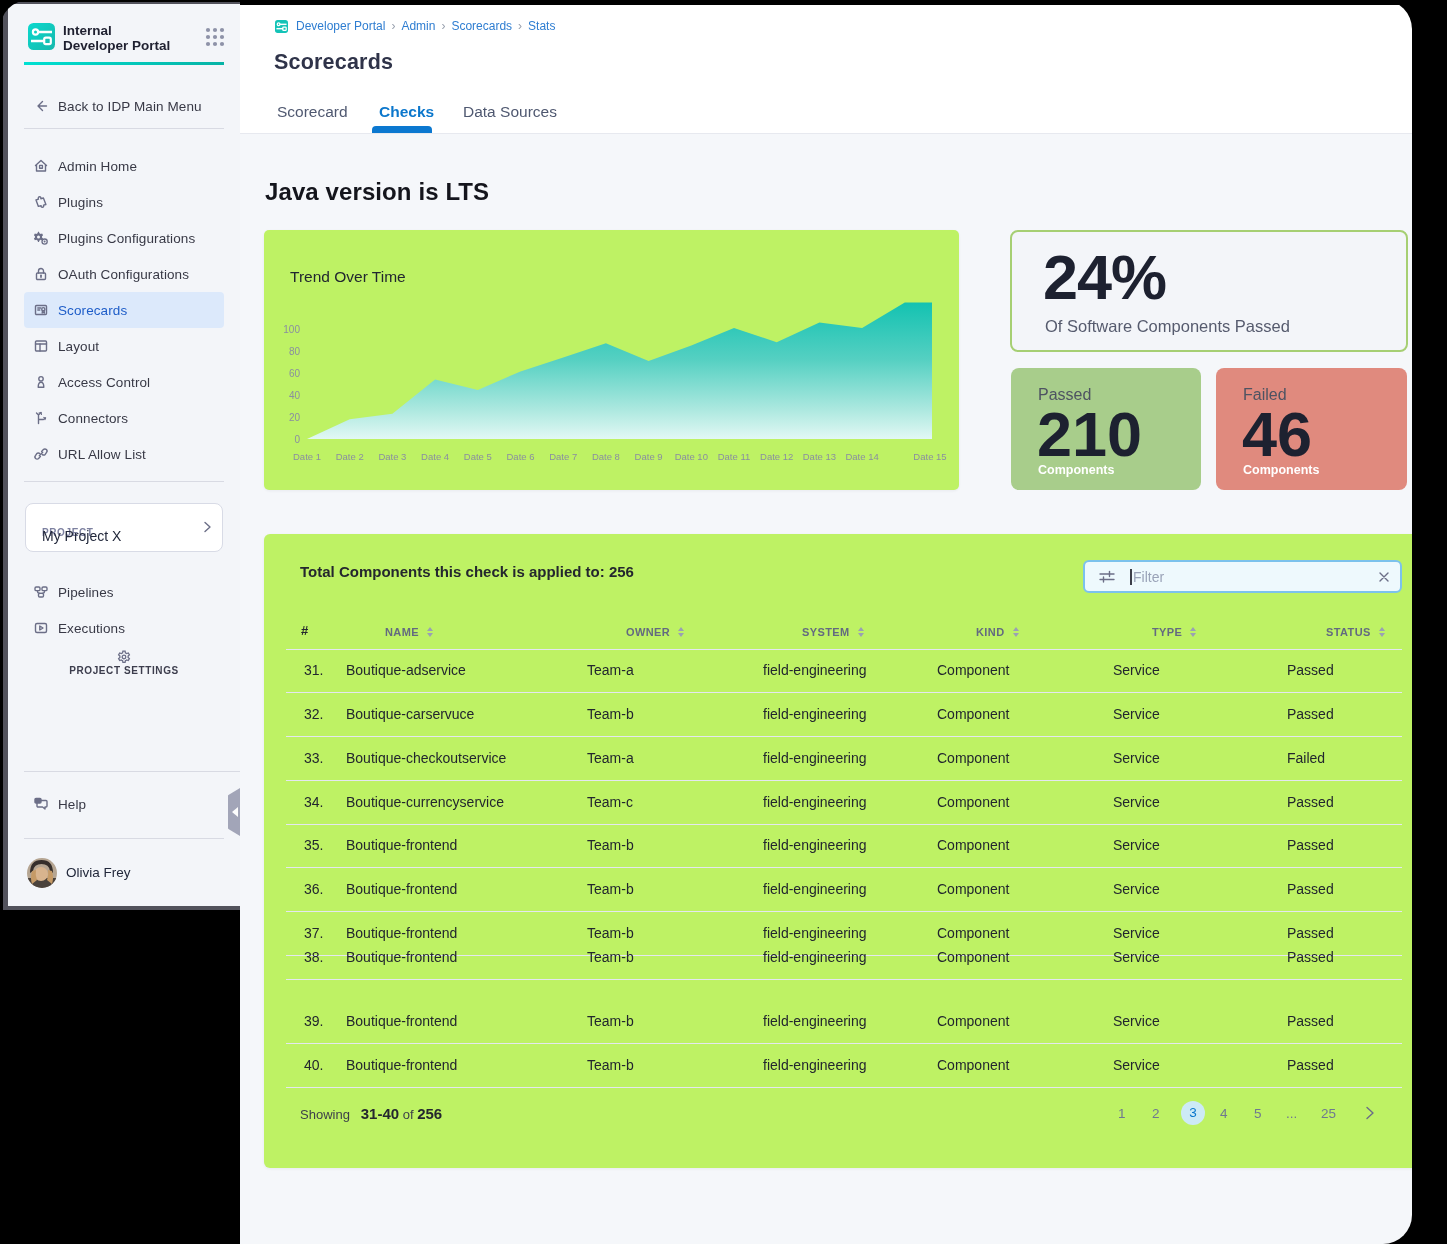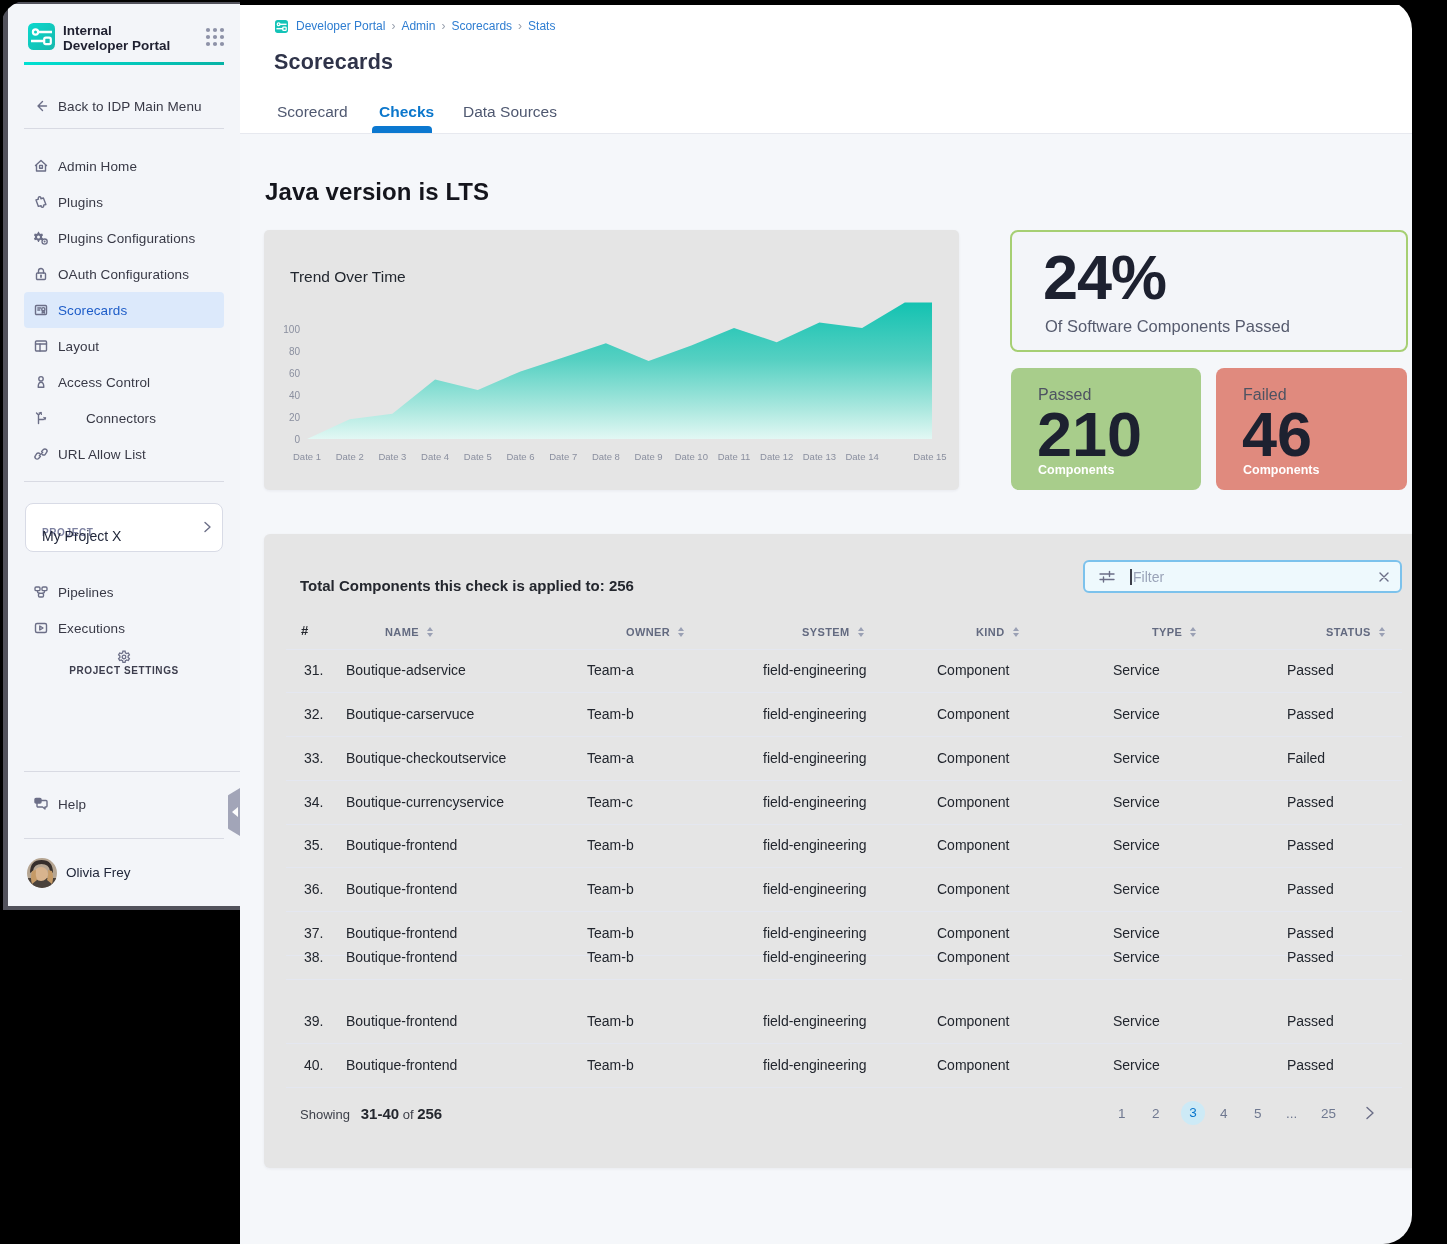--- a/index.html
+++ b/index.html
@@ -22,21 +22,21 @@
   #mainhead { left:240px; top:5px; width:1207px; height:128px; background:#fff; }
   #crumbs { position:absolute; left:35px; top:14px; display:flex; align-items:center; font-size:12px; color:#2e7dd1; }
   #crumbs .sep { color:#98a0ae; margin:0 6px; font-size:12px; }
   #pagetitle { position:absolute; left:34px; top:45px; font-size:21.5px; font-weight:bold; color:#2f3349; letter-spacing:.2px; }
   .tab { position:absolute; top:98px; font-size:15.5px; color:#4f5870; }
   .tab.active { color:#0b77cc; font-weight:bold; }
   #tabline { position:absolute; left:132px; top:121px; width:60px; height:7px; background:#0b78d0; border-radius:4px 4px 0 0; }
 
   
   #content { left:240px; top:133px; width:1207px; height:1111px; background:#f5f7fa; border-top:1px solid #e7e9ef; }
-  .card { position:absolute; background:#e5e5e5; border-radius:5px; box-shadow:0 1px 3px rgba(40,41,61,.06); }
+  .card { position:absolute; background:#bef264; border-radius:5px; box-shadow:0 1px 3px rgba(40,41,61,.06); }
 
   
   .th { top:92px; font-size:11px; font-weight:bold; letter-spacing:.4px; color:#636a80;padding-left:39px; }
   .th::before { content:""; position:absolute; right:-14px; top:1px; width:0; height:0;
      border-left:3.5px solid transparent; border-right:3.5px solid transparent; border-bottom:4px solid #9aa0b4; }
   .th::after { content:""; position:absolute; right:-14px; top:7px; width:0; height:0;
      border-left:3.5px solid transparent; border-right:3.5px solid transparent; border-top:4px solid #9aa0b4; }
   .th { position:absolute; }
   .rowsep { position:absolute; left:22px; width:1116px; height:1px; background:#e4e7f0; }
   .trow { position:absolute; left:0; width:100%; height:44px; }
@@ -144,21 +144,21 @@
           </svg>
       <span>Layout</span>
     </div>
     <div class="navrow" style="top:360px;text-align:right;">
       <svg class="ic lin" viewBox="0 0 16 16">
             <circle cx="8" cy="4.8" r="2.2"></circle>
             <path d="M5.2 13.2 C5.2 9.8 6.3 8.2 8 8.2 C9.7 8.2 10.8 9.8 10.8 13.2 Z"></path>
           </svg>
       <span>Access Control</span>
     </div>
-    <div class="navrow" style="top:396px;gap:28px;">
+    <div class="navrow" style="top:396px;">
       <svg class="ic lin" viewBox="0 0 16 16">
             <path d="M5.5 13.5 V5 M5.5 5 L3.5 3 M5.5 5 L8 2.5 M5.5 9.5 H10.5 L12.5 8"></path>
             <path d="M8 2.5 L8.5 4.5 M8 2.5 L6 3 M12.5 8 L10.8 7.4 M12.5 8 L12 9.7" stroke-width="1.1"></path>
           </svg>
       <span>Connectors</span>
     </div>
     <div class="navrow" style="top:432px;">
       <svg class="ic lin" viewBox="0 0 16 16">
             <path d="M8.6 5.4 L10.4 3.6 a2.1 2.1 0 0 1 3 3 L12.2 8.4 a2.1 2.1 0 0 1 -3 0 M7.4 10.6 L5.6 12.4 a2.1 2.1 0 0 1 -3-3 L3.8 7.6 a2.1 2.1 0 0 1 3 0"></path>
             <line x1="6.3" y1="9.7" x2="9.7" y2="6.3"></line>
@@ -309,21 +309,21 @@
       <div class="abs" style="left:27px; top:95px; font-size:12.5px; font-weight:bold; color:#fff;">Components</div>
     </div>
 
     <div class="abs" style="left:976px; top:234px; width:191px; height:122px; background:#e08a7e; border-radius:8px;">
       <div class="abs" style="left:27px; top:18px; font-size:16px; color:#4e5362;">Failed</div>
       <div class="abs" style="left:26px; top:30px; font-size:63px; font-weight:bold; color:#1d2130;">46</div>
       <div class="abs" style="left:27px; top:95px; font-size:12.5px; font-weight:bold; color:#fff;">Components</div>
     </div>
 
     <div class="card" style="left:24px; top:400px; width:1160px; height:634px; border-radius:6px;">
-      <div class="abs" style="left:36px; top:29px; font-size:15px; font-weight:bold; color:#24272e;margin-top:14px;">Total Components this check is applied to: 256</div>
+      <div class="abs" style="left:36px; top:29px; font-size:15px; font-weight:bold; color:#24272e;">Total Components this check is applied to: 256</div>
 
       <div class="abs" style="left:819px; top:26px; width:319px; height:33px; background:#eef9fd; border:2px solid #7cc2ec; border-radius:6px;">
         <svg class="abs lin" style="left:13px; top:6px;" width="18" height="18" viewBox="0 0 18 18" stroke="#585c6e" stroke-width="1.4">
           <line x1="2" y1="6" x2="16" y2="6"></line>
             <line x1="2" y1="11.5" x2="16" y2="11.5"></line>
           <line x1="11.5" y1="3.5" x2="11.5" y2="8.5"></line>
             <line x1="5.5" y1="9" x2="5.5" y2="14"></line>
         </svg>
         <div class="abs" style="left:45px; top:7px; width:1.5px; height:16px; background:#3c3f49;"></div>
         <div class="abs" style="left:48px; top:7px; font-size:14px; color:#9aa3b8;">Filter</div>

